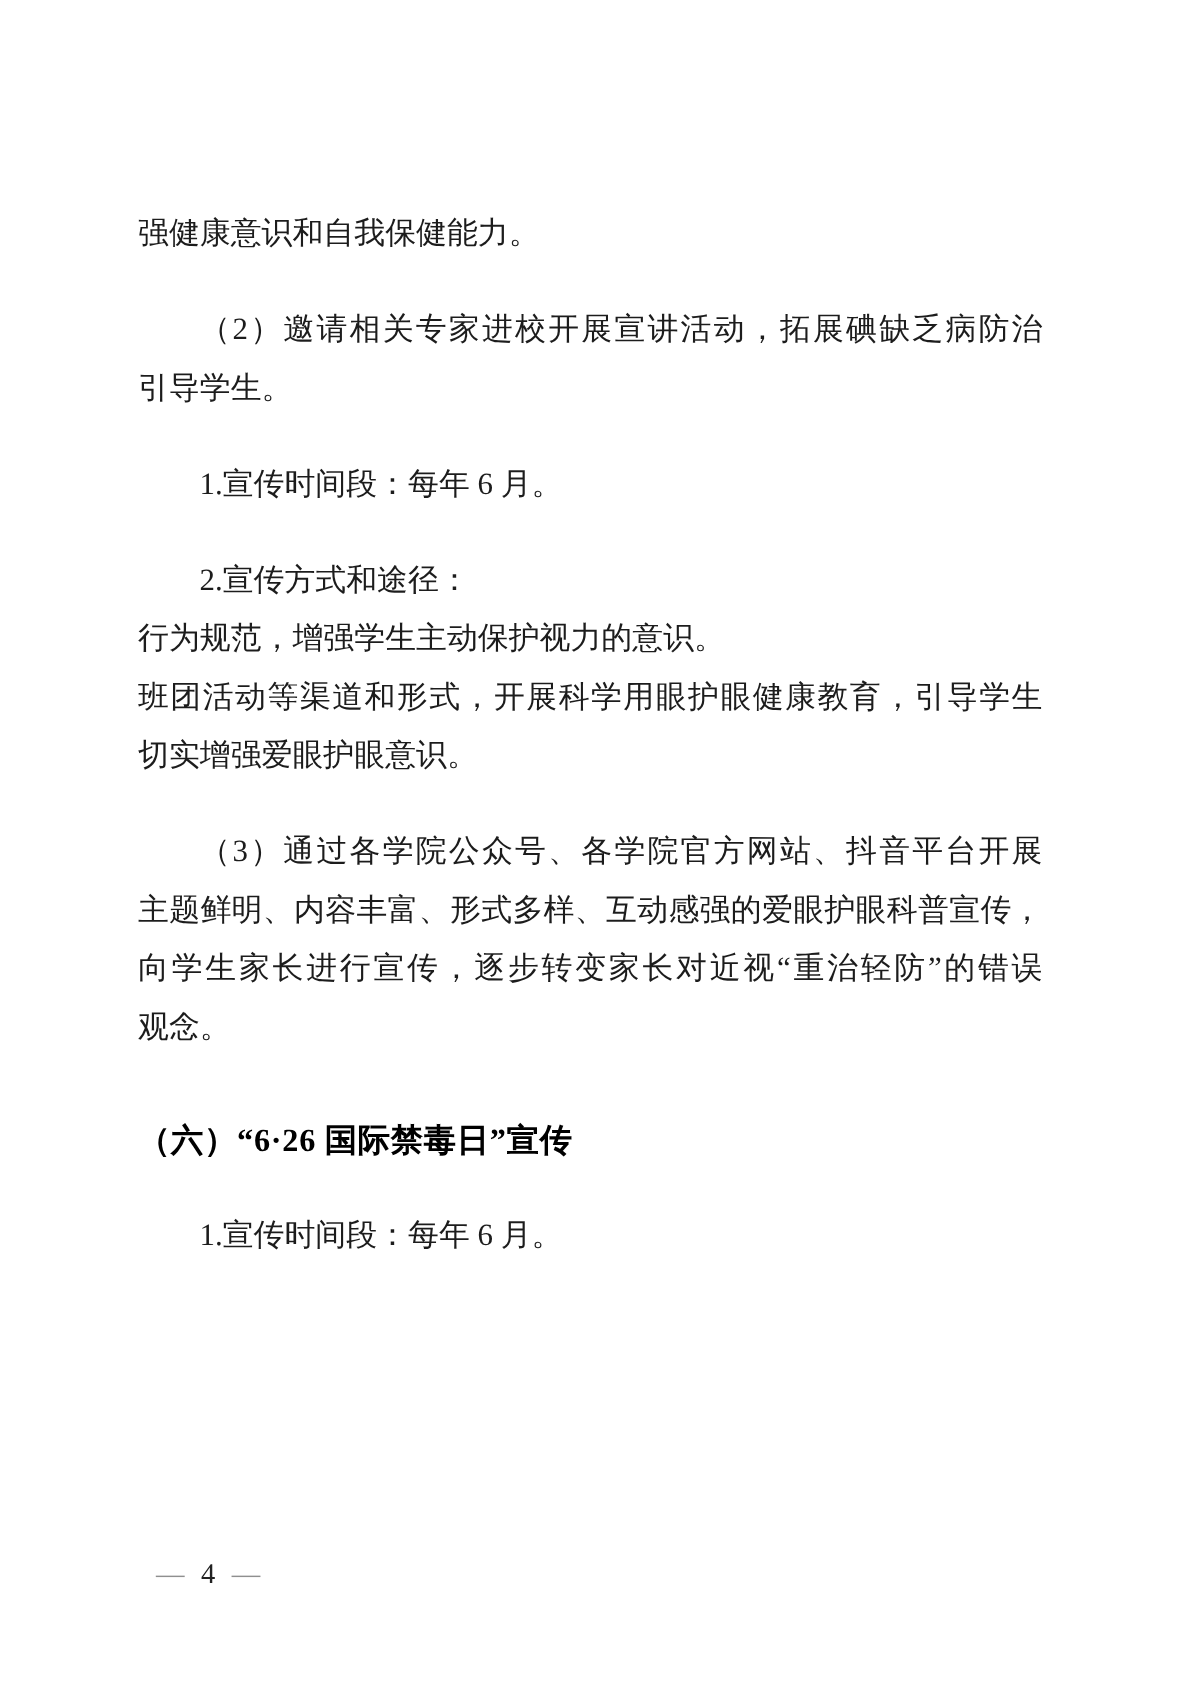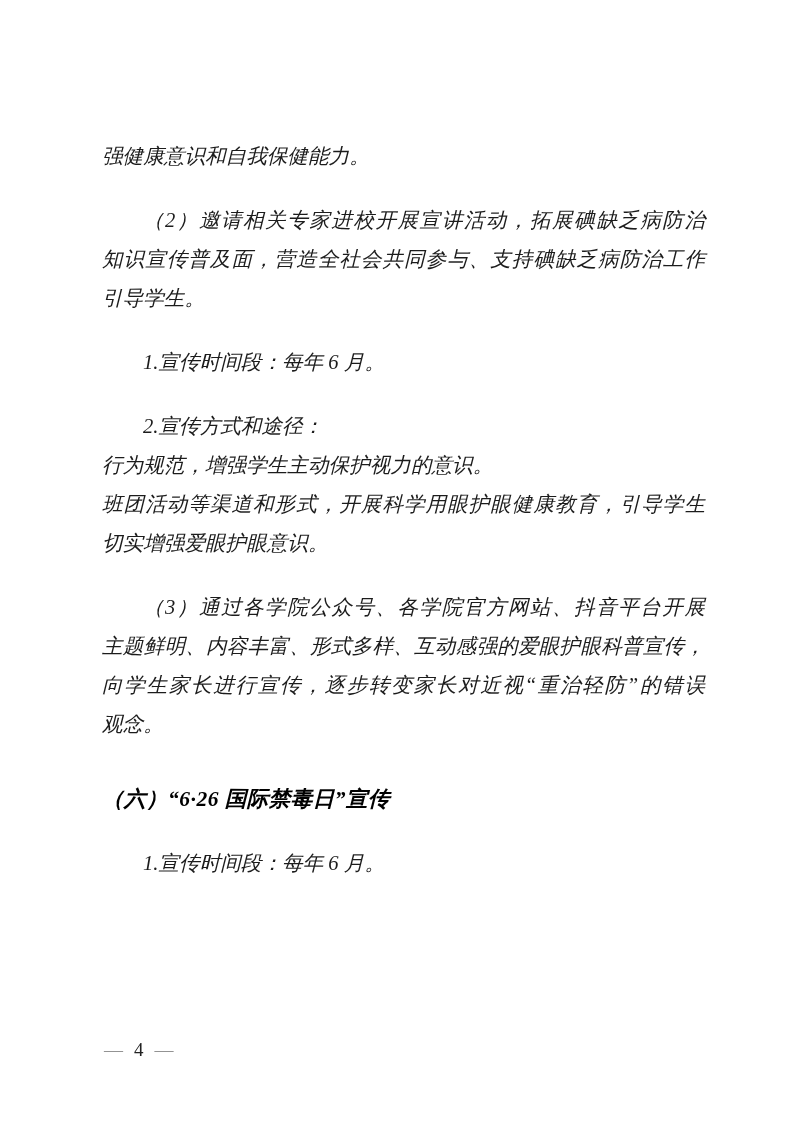--- a/index.html
+++ b/index.html
@@ -11,24 +11,23 @@
     position: relative;
     width: 793px;
     height: 1122px;
     background: #ffffff;
     overflow: hidden;
     font-family: "Liberation Serif", "DejaVu Serif", serif;
     color: #1c1c1c;
   }
   .content {
     position: absolute;
-    left: 102px;
+    left: 92px;
     top: 137px;
     width: 603px;
-    font-style: italic;
   }
   .para { margin: 0; }
   .line {
     font-size: 20.6px;
     line-height: 39px;
     letter-spacing: 0px;
     text-align: justify;
     white-space: normal;
     color: #1c1c1c;
   }
@@ -60,21 +59,20 @@
 
 <div class="page">
   <div class="content">
 
     <div class="para">
       <div class="line">强健康意识和自我保健能力。</div>
     </div>
 
     <div class="para">
       <div class="line ind fill">（2）邀请相关专家进校开展宣讲活动，拓展碘缺乏病防治</div>
-      <div class="line fill">知识宣传普及面，营造全社会共同参与、支持碘缺乏病防治工作</div>
       <div class="line">引导学生。</div>
     </div>
 
 
     <div class="para">
       <div class="line ind">1.宣传时间段：每年 6 月。</div>
     </div>
 
     <div class="para">
       <div class="line ind">2.宣传方式和途径：</div>

